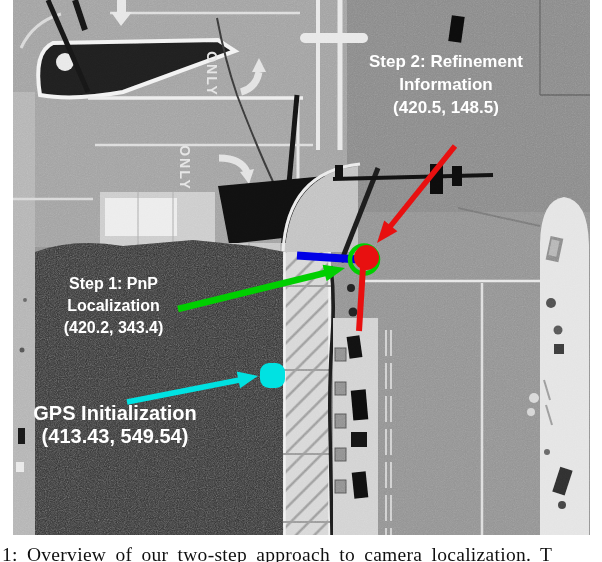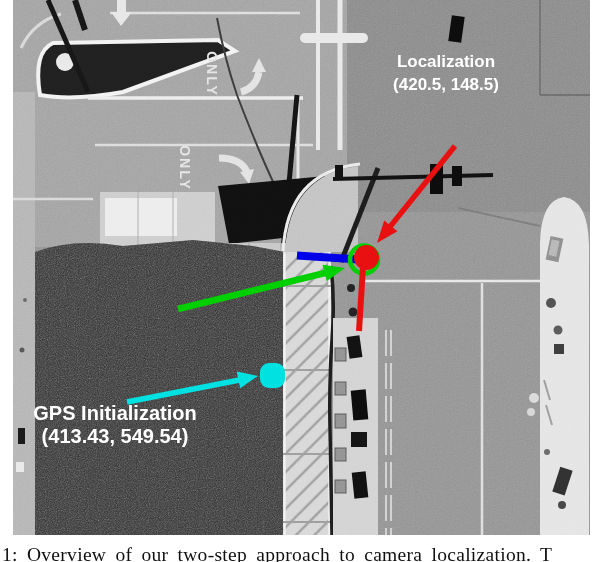--- a/index.html
+++ b/index.html
@@ -186,24 +186,30 @@
       <g>
         <line x1="114" y1="402" x2="229" y2="379.5" stroke="#00e2e2" stroke-width="5.5"></line>
         <polygon points="245,376 227.1,388.2 223.7,371.6" fill="#00e2e2"></polygon>
       </g>
 
       <rect x="247" y="363" width="25" height="25" rx="9" fill="#00e2e2"></rect>
     </svg>
   </div>
 
   <div id="anno-step2" class="anno">
+    <div>Step 2: Refinement</div>
+    <div>Information</div>
+    <div>(420.5, 148.5)</div>
+  </div>
+
+  <div id="anno-step1" class="anno">
+    <div>Step 1: PnP</div>
     <div>Localization</div>
-    <div>(420.5, 148.5)</div>
-  </div>
-
+    <div>(420.2, 343.4)</div>
+  </div>
 
   <div id="anno-gps" class="anno">
     <div>GPS Initialization</div>
     <div>(413.43, 549.54)</div>
   </div>
 
   <div id="caption">1: Overview of our two-step approach to camera localization. T</div>
 </div>
 
 </body></html>

